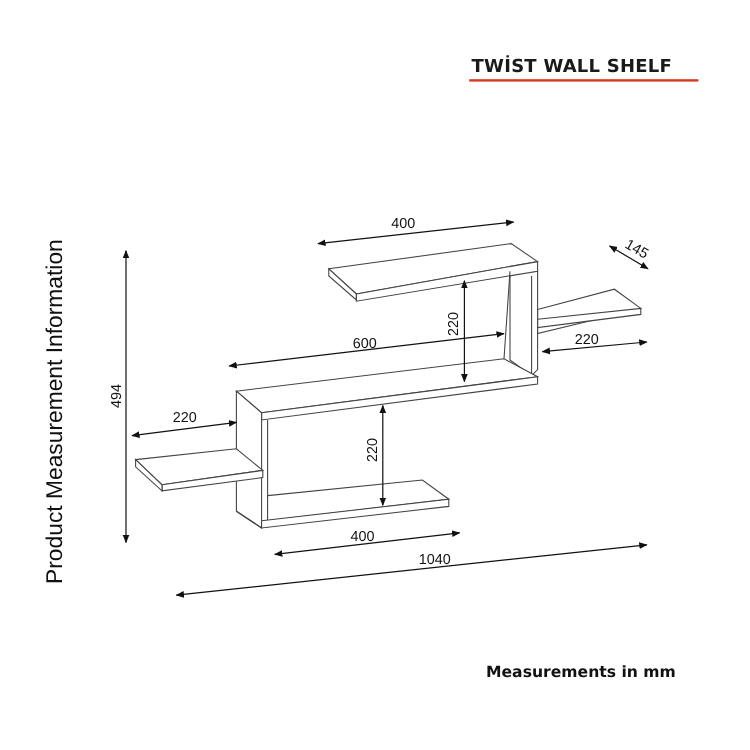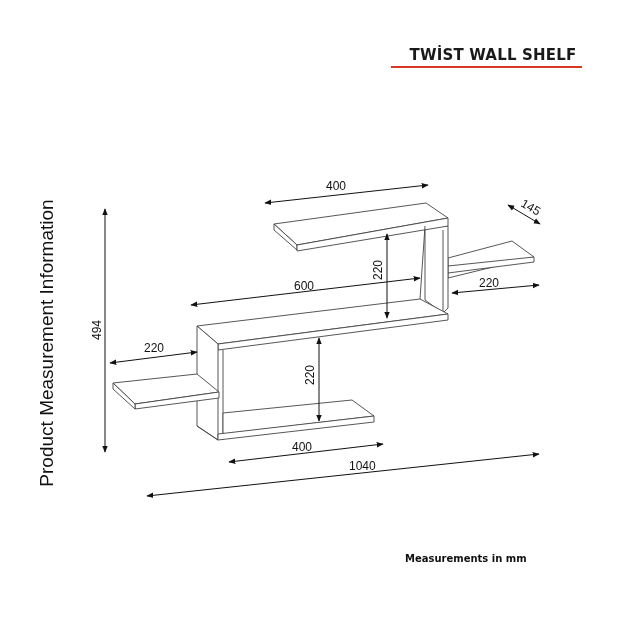--- a/index.html
+++ b/index.html
@@ -1,20 +1,20 @@
 <!DOCTYPE html>
 <html><head>
 <meta charset="utf-8">
 <style>
   html, body { margin: 0; padding: 0; background: #ffffff; }
   body { width: 625px; height: 625px; position: relative; overflow: hidden; font-family: "Liberation Sans", sans-serif; }
-  .title { position: absolute; left: 393px; top: 46px; width: 200px; text-align: center; font-family: "DejaVu Sans", sans-serif; font-weight: bold; font-size: 15px; color: #1a1a1a; letter-spacing: 0.2px; }
+  .title { position: absolute; left: 393px; top: 46px; width: 200px; text-align: left; font-family: "DejaVu Sans", sans-serif; font-weight: bold; font-size: 15px; color: #1a1a1a; letter-spacing: 0.2px; }
   .title-rule { position: absolute; left: 391px; top: 66px; width: 191px; height: 2px; background: #d63a1e; }
   .side-label { position: absolute; left: 47px; top: 343px; transform: translate(-50%, -50%) rotate(-90deg); white-space: nowrap; font-family: "Liberation Sans", sans-serif; font-size: 19px; color: #111; }
-  .units { position: absolute; left: 405px; top: 553px; font-family: "DejaVu Sans", sans-serif; font-weight: bold; font-size: 10px; color: #111; }
+  .units { position: absolute; left: 405px; top: 553px; font-family: "DejaVu Sans", sans-serif; font-weight: bold; font-size: 13px; color: #111; }
   svg { position: absolute; left: 0; top: 0; }
   .dim { font-family: "Liberation Sans", sans-serif; font-size: 12px; fill: #111; }
   .edge { fill: #fff; stroke: #444; stroke-width: 0.9; }
   .line { stroke: #444; stroke-width: 0.9; fill: none; }
   .arrow { stroke: #111; stroke-width: 1; }
 </style>
 </head>
 <body>
 
 <div class="title">TWİST WALL SHELF</div>

